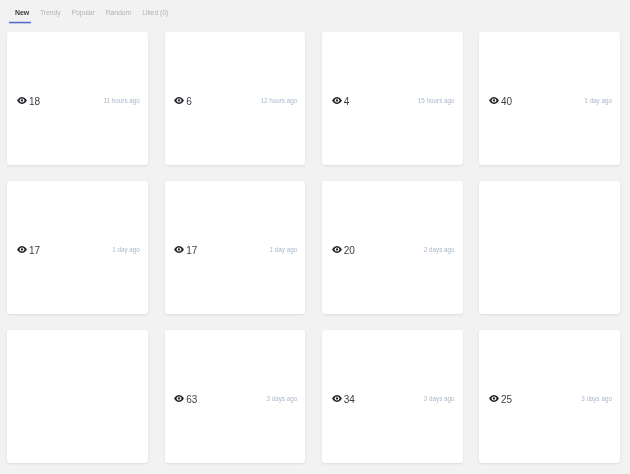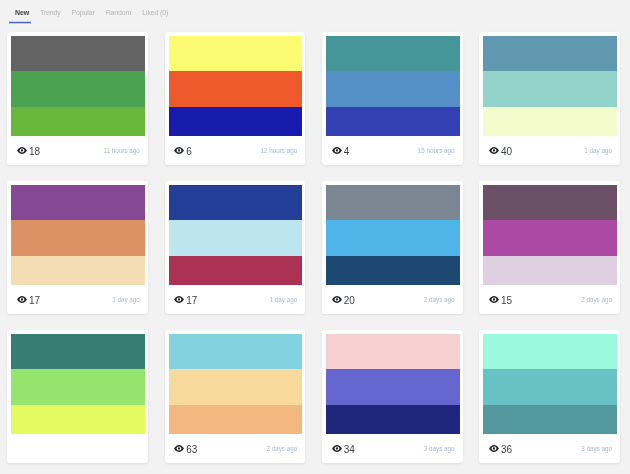--- a/index.html
+++ b/index.html
@@ -51,21 +51,20 @@
   }
   .card {
     width: 140.5px;
     height: 133px;
     background: #fff;
     border-radius: 3px;
     box-shadow: 0 1px 2.5px rgba(0,0,0,0.09);
     padding: 4px 2.8px 4px 4px;
     box-sizing: border-box;
     display: flex;
-    flex-direction: column;
   }
   .swatches {
     height: 100px;
     display: flex;
     flex-direction: column;
     box-shadow: inset 0 0 0 1px rgba(0,0,0,0.13);
   }
   .swatch { flex: 0 0 auto; }
   .swatch:nth-child(1) { height: 35px; }
   .swatch:nth-child(2) { height: 36px; }
@@ -226,32 +225,20 @@
         </div>
         <span class="time">2 days ago</span>
       </div>
     </div>
     <div class="card">
       <div class="swatches">
         <div class="swatch" style="background: rgb(107, 79, 102);"></div>
         <div class="swatch" style="background: rgb(171, 73, 164);"></div>
         <div class="swatch" style="background: rgb(222, 208, 225);"></div>
       </div>
-      <div class="meta">
-        <div class="views">
-          <span class="eye">
-            <svg viewBox="0 0 34 24" width="10" height="7" aria-hidden="true">
-              <path fill="#212529" fill-rule="evenodd" d="M0 12 C6 2 12 0 17 0 C22 0 28 2 34 12 C28 22 22 24 17 24 C12 24 6 22 0 12 Z M17 4.8 A8.2 7.2 0 1 0 17.01 4.8 Z"></path>
-              <circle fill="#212529" cx="17" cy="12" r="3.9"></circle>
-            </svg>
-          </span>
-          <span class="count">15</span>
-        </div>
-        <span class="time">2 days ago</span>
-      </div>
     </div>
     <div class="card">
       <div class="swatches">
         <div class="swatch" style="background: rgb(55, 125, 113);"></div>
         <div class="swatch" style="background: rgb(148, 228, 110);"></div>
         <div class="swatch" style="background: rgb(227, 251, 96);"></div>
       </div>
     </div>
     <div class="card">
       <div class="swatches">
@@ -298,18 +285,18 @@
         <div class="swatch" style="background: rgb(83, 153, 159);"></div>
       </div>
       <div class="meta">
         <div class="views">
           <span class="eye">
             <svg viewBox="0 0 34 24" width="10" height="7" aria-hidden="true">
               <path fill="#212529" fill-rule="evenodd" d="M0 12 C6 2 12 0 17 0 C22 0 28 2 34 12 C28 22 22 24 17 24 C12 24 6 22 0 12 Z M17 4.8 A8.2 7.2 0 1 0 17.01 4.8 Z"></path>
               <circle fill="#212529" cx="17" cy="12" r="3.9"></circle>
             </svg>
           </span>
-          <span class="count">36</span>
+          <span class="count">25</span>
         </div>
         <span class="time">3 days ago</span>
       </div>
     </div>
   </div>
 
 </body></html>

